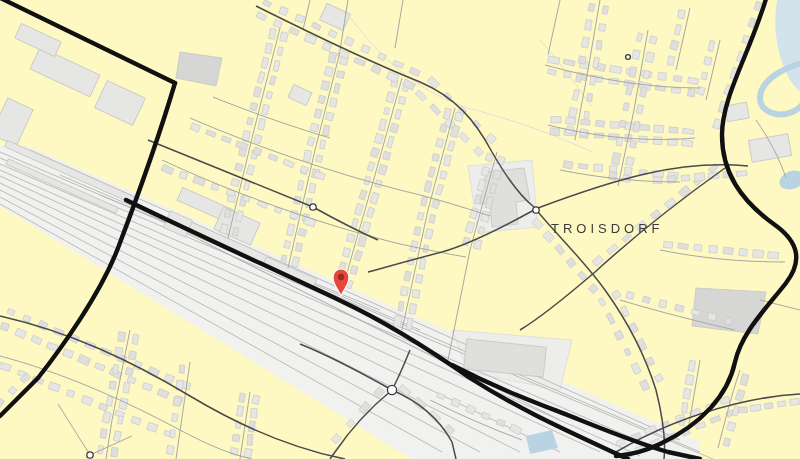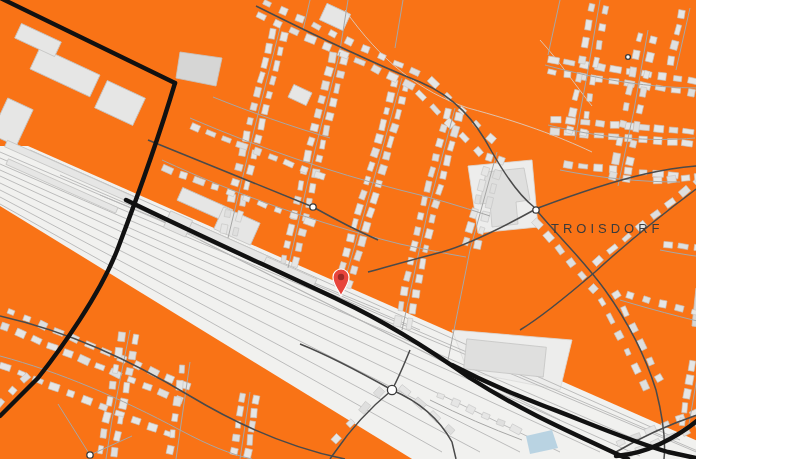--- a/index.html
+++ b/index.html
@@ -1,18 +1,18 @@
 <!DOCTYPE html>
 <html><head>
 <meta charset="utf-8">
 <style>
   html,body{margin:0;padding:0;background:#ffffff;}
   #viewport{
-    position:relative;width:696px;height:459px;overflow:hidden;
-    background:#f97316;
+    position:relative;width:800px;height:459px;overflow:hidden;
+    background:#fef9c3;
     font-family:"Liberation Sans", sans-serif;
   }
   #mapsvg{position:absolute;left:0;top:0;}
   .place-label{
     position:absolute;
     font-size:13px;
     font-weight:500;
     letter-spacing:4px;
     color:#3b3b3b;
     white-space:nowrap;

